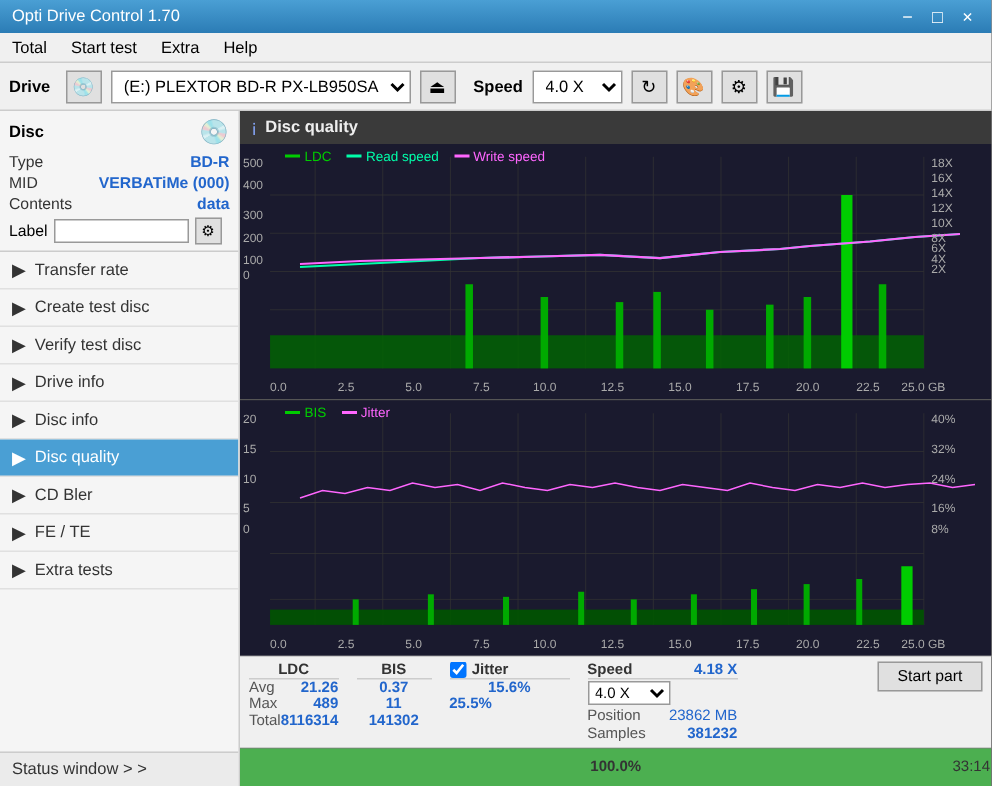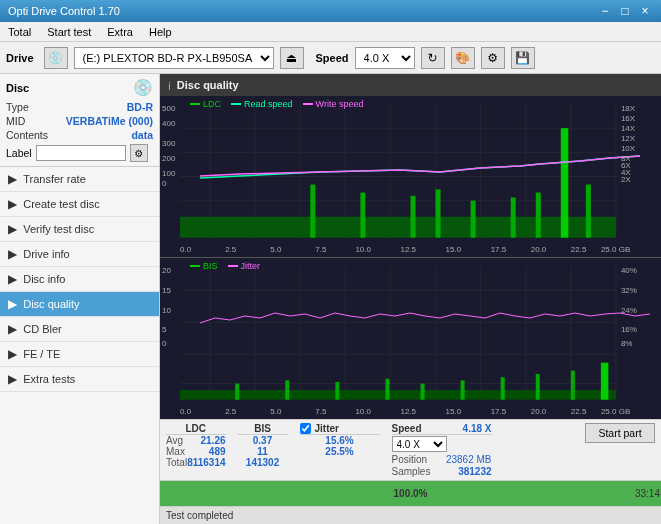--- a/index.html
+++ b/index.html
@@ -308,20 +308,23 @@
       <div class="nav-item">
         <span class="nav-item-icon">▶</span>
         <span>FE / TE</span>
       </div>
       <div class="nav-item">
         <span class="nav-item-icon">▶</span>
         <span>Extra tests</span>
       </div>
     </div>
 
+    <div class="status-bar-item">
+      <span>Status window &gt; &gt;</span>
+    </div>
   </div>
 
   <div class="content-area">
 
     <div class="chart-header">
       <span class="chart-header-icon">ℹ</span>
       <span class="chart-header-title">Disc quality</span>
     </div>
 
     <div class="charts-container">
@@ -515,21 +518,21 @@
           <span style="font-size:10px;color:#2266cc;font-weight:bold;text-align:center">11</span>
           <span style="font-size:10px;color:#2266cc;font-weight:bold;text-align:center">141302</span>
         </div>
 
         <div style="display:flex;flex-direction:column;min-width:80px">
           <div style="display:flex;align-items:center;gap:4px;border-bottom:1px solid #ccc">
             <input type="checkbox" checked="" style="width: 11px; height: 11px;">
             <span style="font-size:10px;font-weight:bold;color:#333">Jitter</span>
           </div>
           <span style="font-size:10px;color:#2266cc;font-weight:bold;text-align:center">15.6%</span>
-          <span style="font-size:10px;color:#2266cc;font-weight:bold;text-align:center">25.5%</span>
+          <span style="font-size:10px;color:#2266cc;font-weight:bold;text-align:left">25.5%</span>
         </div>
 
         <div style="display:flex;flex-direction:column;min-width:100px">
           <div style="display:flex;justify-content:space-between;border-bottom:1px solid #ccc">
             <span style="font-size:10px;font-weight:bold;color:#333">Speed</span>
             <span style="font-size:10px;color:#2266cc;font-weight:bold">4.18 X</span>
           </div>
           <div style="display:flex;justify-content:space-between;margin-top:1px">
             <select style="font-size:10px;height:16px;border:1px solid #999;background:white;width:55px">
               <option>4.0 X</option>
@@ -551,19 +554,16 @@
 
       </div>
     </div>
 
     <div class="progress-bar-container">
       <div class="progress-bar" style="width:100%"></div>
       <span class="progress-text">100.0%</span>
       <span class="time-text">33:14</span>
     </div>
 
-    <div class="status-completed">
-      <span>Test completed</span>
-    </div>
 
   </div>
 
 </div>
 
 </body></html>

